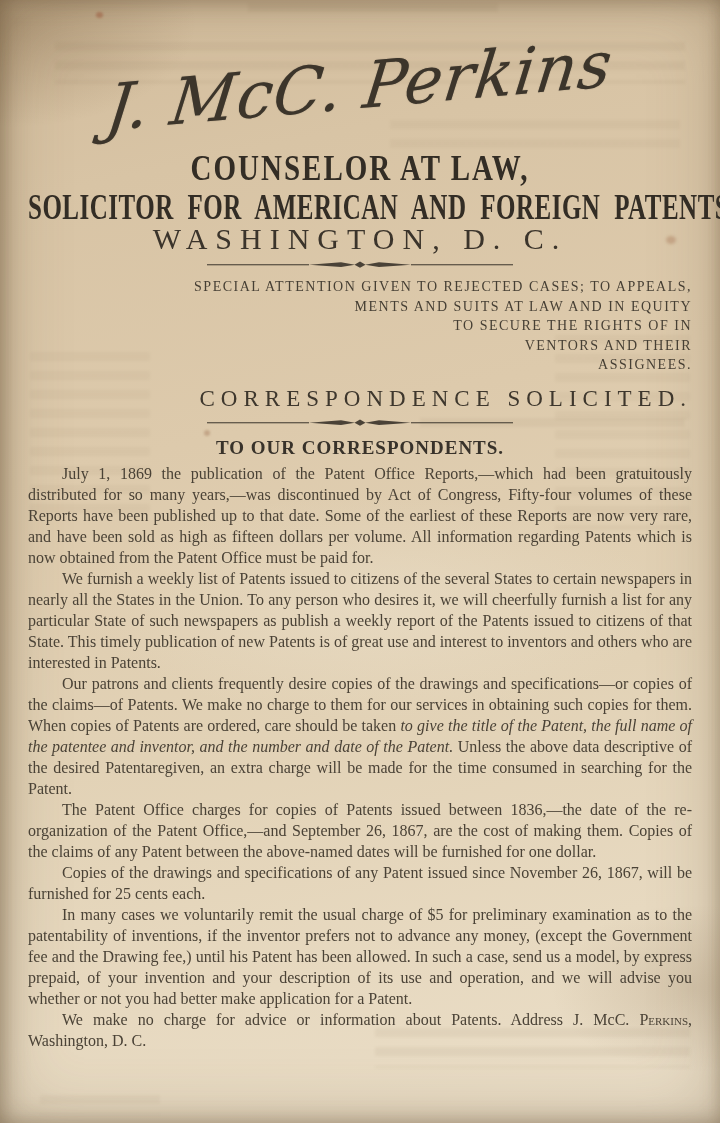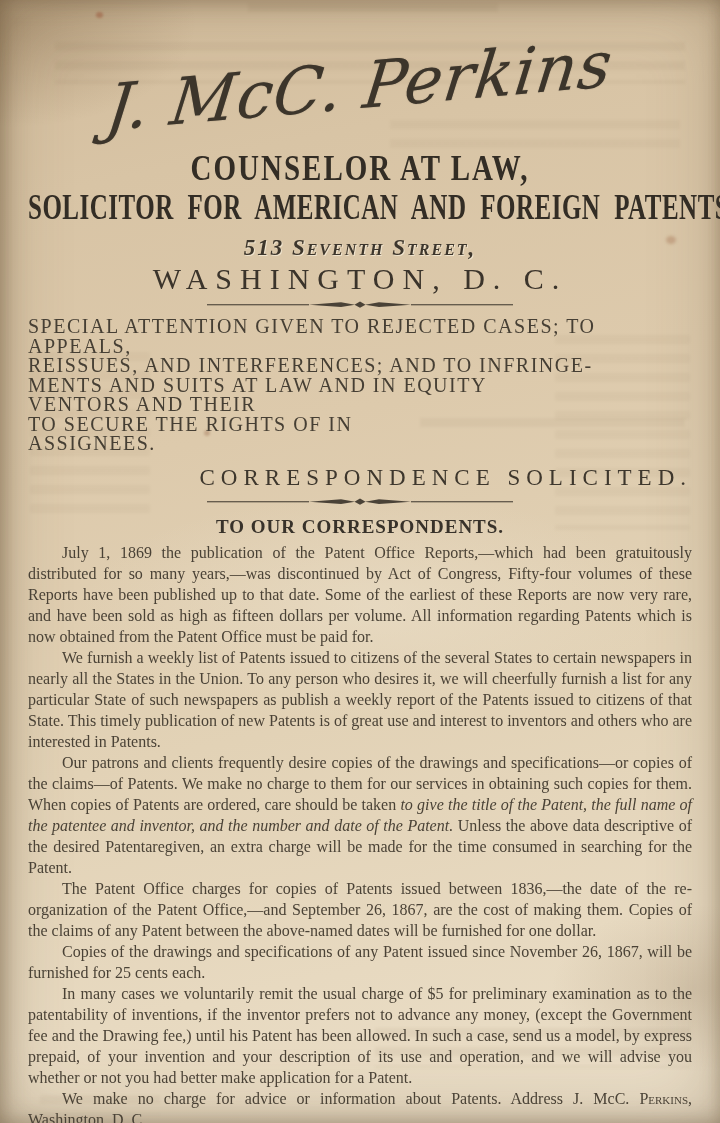--- a/index.html
+++ b/index.html
@@ -54,21 +54,21 @@
   }
   .street{
     text-align:center;font-style:italic;font-weight:bold;font-variant:small-caps;
     font-size:23px;letter-spacing:2px;color:#3d362c;margin-top:14px;
     text-shadow:1px 1px 0 rgba(242,231,209,0.9);
   }
   .city{
     text-align:center;font-size:30px;letter-spacing:8px;color:#3b342b;margin-top:1px;white-space:nowrap;
   }
   .divider{display:block;margin:4px auto 0 auto;}
-  .notice{ text-align:left;font-size:20px;line-height:19.5px;letter-spacing:1.5px;color:#463f34;margin-top:7px; }
+  .notice{ text-align:right;font-size:14px;line-height:19.5px;letter-spacing:1.5px;color:#463f34;margin-top:7px; }
   .notice span{display:block;}
   .corr{ text-align:right;font-size:23px;letter-spacing:6px;color:#3e372d;margin-top:11px;white-space:nowrap; }
   .secthead{ text-align:center;font-size:19px;font-weight:bold;letter-spacing:1px;color:#38322a;margin:9px 0 4px 0; }
   .bodytext p{
     margin:0;font-size:16px;line-height:21px;text-align:justify;text-indent:34px;color:#4a4236;
   }
   .bodytext em{font-style:italic;}
   .sc{font-variant:small-caps;}
 </style>
 </head>
@@ -90,37 +90,35 @@
   <div class="stain" style="left:204px;top:430px;width:6px;height:6px;background:rgba(140,85,55,0.30);filter:blur(1px);"></div>
 
   <div class="content">
 
     <div class="sigwrap">
       <span class="signature">J. McC. Perkins</span>
     </div>
 
     <div class="title1">COUNSELOR AT LAW,</div>
     <div class="title2">SOLICITOR FOR AMERICAN AND FOREIGN PATENTS,</div>
-    <div class="street">513 Seventh Street,</div>
     <div class="city">WASHINGTON, D. C.</div>
 
     <svg class="divider" width="310" height="10" viewBox="0 0 310 10">
       <rect x="2" y="4.2" width="102" height="1.1" fill="#4a4237"></rect>
       <polygon points="104,4.7 136,2.3 150,4.7 136,7.1" fill="#4a4237"></polygon>
       <polygon points="155,1.6 160.5,4.7 155,7.8 149.5,4.7" fill="#4a4237"></polygon>
       <polygon points="206,4.7 174,2.3 160,4.7 174,7.1" fill="#4a4237"></polygon>
       <rect x="206" y="4.2" width="102" height="1.1" fill="#4a4237"></rect>
     </svg>
 
     <div class="notice">
       <span>SPECIAL ATTENTION GIVEN TO REJECTED CASES; TO APPEALS,</span>
-      <span>REISSUES, AND INTERFERENCES;  AND TO INFRINGE-</span>
       <span>MENTS AND SUITS AT LAW AND IN EQUITY</span>
+      <span>TO SECURE THE RIGHTS OF IN</span>
       <span>VENTORS AND THEIR</span>
-      <span>TO SECURE THE RIGHTS OF IN</span>
       <span>ASSIGNEES.</span>
     </div>
 
     <div class="corr">CORRESPONDENCE SOLICITED.</div>
 
     <svg class="divider" style="margin-top:6px;" width="310" height="10" viewBox="0 0 310 10">
       <rect x="2" y="4.2" width="102" height="1.1" fill="#4a4237"></rect>
       <polygon points="104,4.7 136,2.3 150,4.7 136,7.1" fill="#4a4237"></polygon>
       <polygon points="155,1.6 160.5,4.7 155,7.8 149.5,4.7" fill="#4a4237"></polygon>
       <polygon points="206,4.7 174,2.3 160,4.7 174,7.1" fill="#4a4237"></polygon>

